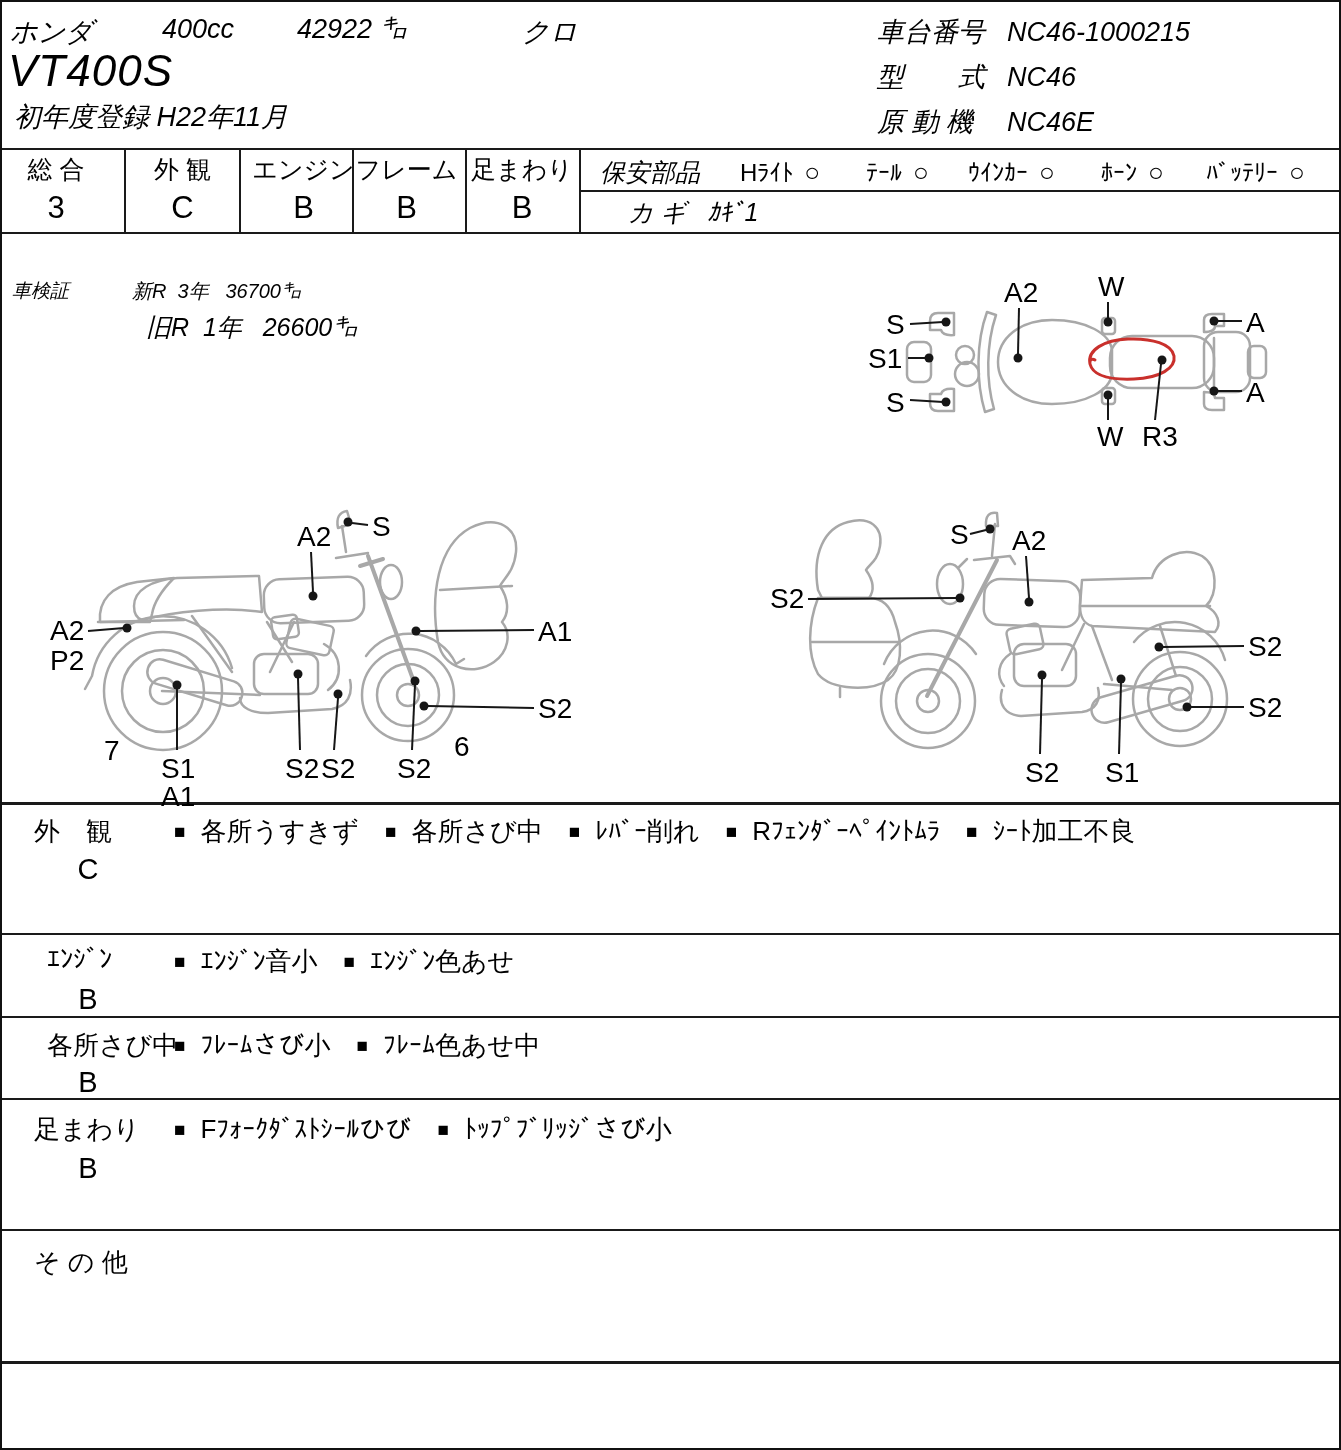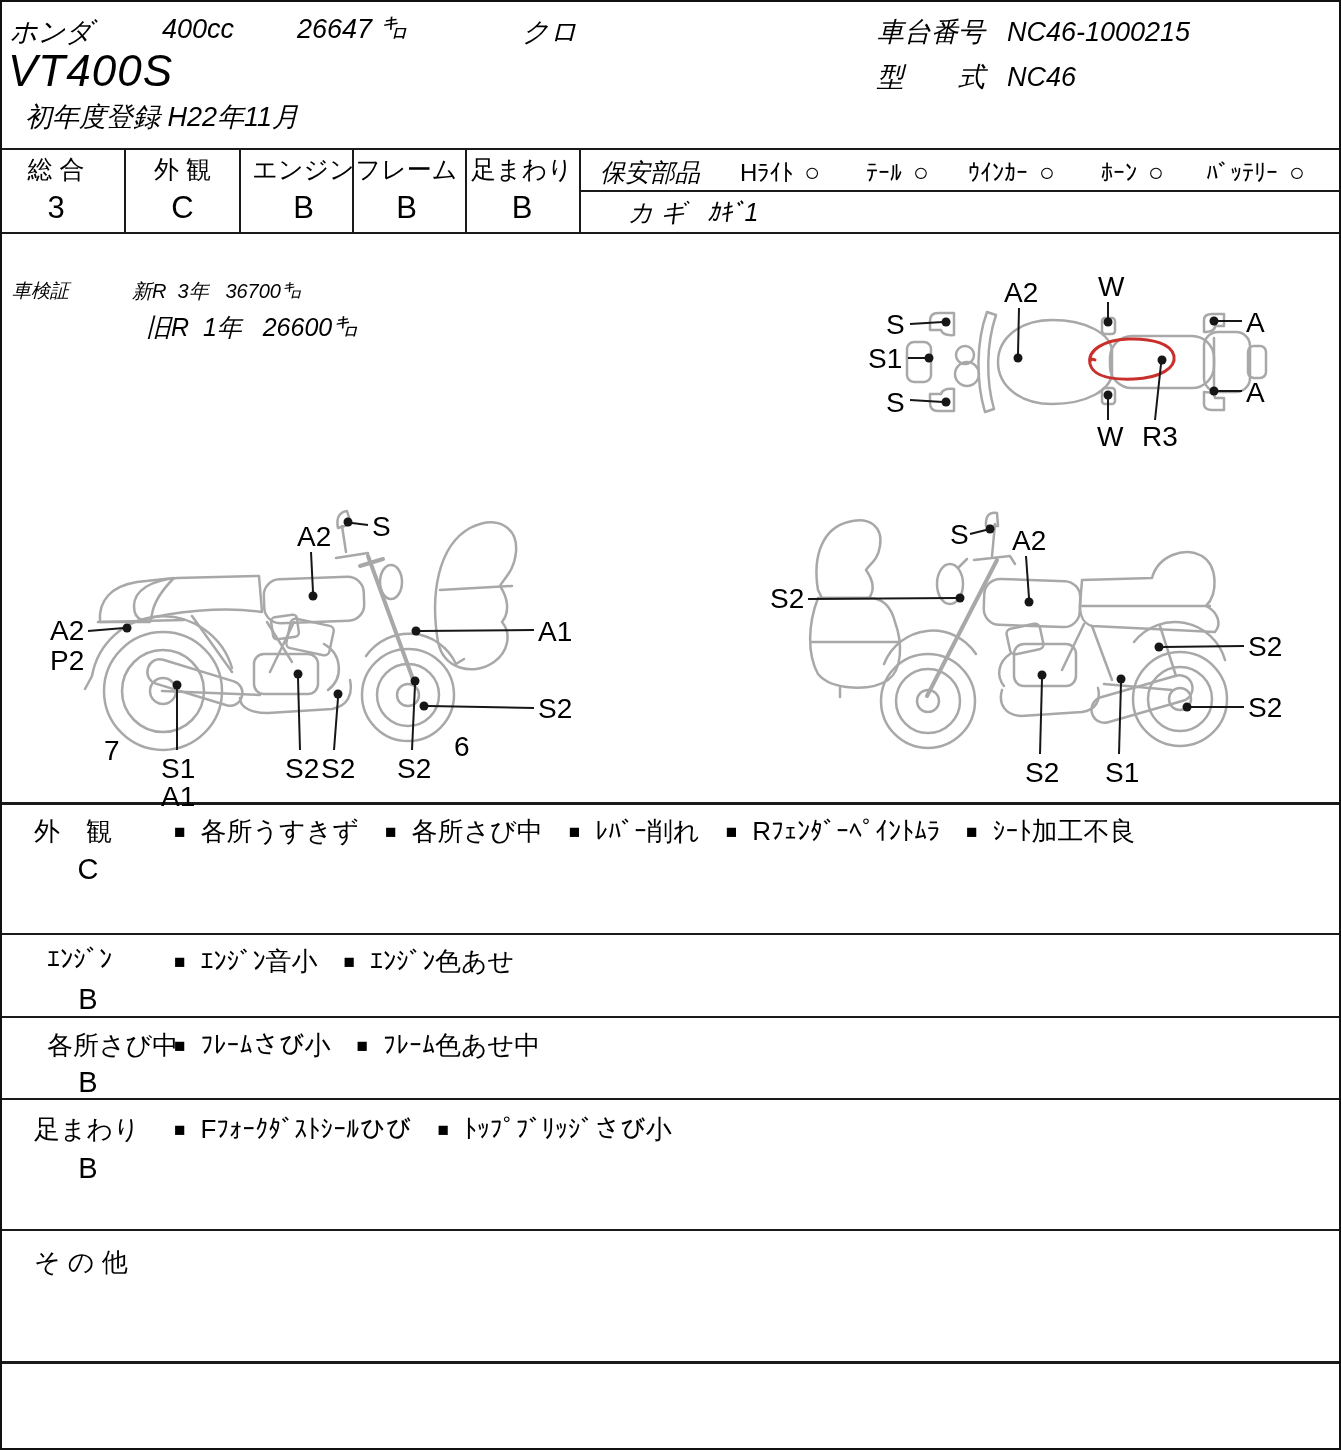--- a/index.html
+++ b/index.html
@@ -48,27 +48,28 @@
   <div class="hline" style="top:188px; left:577px; width:760px"></div>
   <div class="hline thick" style="top:800px"></div>
   <div class="hline" style="top:931px"></div>
   <div class="hline" style="top:1014px"></div>
   <div class="hline" style="top:1096px"></div>
   <div class="hline" style="top:1227px"></div>
   <div class="hline thick" style="top:1359px"></div>
 
   <div class="abs t27" style="left:8px; top:12px">ホンダ</div>
   <div class="abs t27" style="left:160px; top:12px">400cc</div>
-  <div class="abs t27" style="left:295px; top:12px"><span>26647</span> <span>㌔</span></div>
+  <div class="abs t27" style="left:295px; top:12px"><span>42922</span> <span>㌔</span></div>
   <div class="abs t27" style="left:520px; top:12px">クロ</div>
   <div class="abs model" style="left:6px; top:44px">VT400S</div>
-  <div class="abs t27" style="left:23px; top:97px"><span>初年度登録</span>&nbsp;<span>H22年11月</span></div>
+  <div class="abs t27" style="left:12px; top:97px"><span>初年度登録</span>&nbsp;<span>H22年11月</span></div>
 
   <div class="abs t27" style="left:875px; top:12px"><span class="spec-label">車台番号</span><span>NC46-1000215</span></div>
   <div class="abs t27" style="left:875px; top:57px"><span class="spec-label">型　　式</span><span>NC46</span></div>
+  <div class="abs t27" style="left:875px; top:102px"><span class="spec-label">原 動 機</span><span>NC46E</span></div>
 
   <div class="grade-cell" style="left:0; width:108px">
     <div class="glabel">総 合</div>
     <div class="gvalue">3</div>
   </div>
   <div class="grade-cell" style="left:124px; width:113px">
     <div class="glabel">外 観</div>
     <div class="gvalue">C</div>
   </div>
   <div class="grade-cell" style="left:237px; width:129px">

